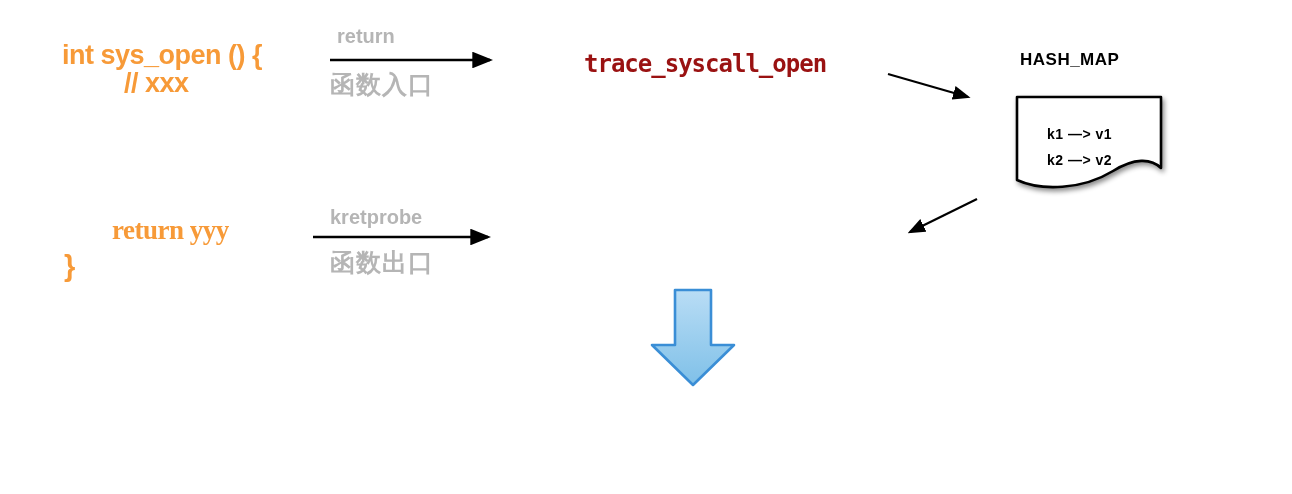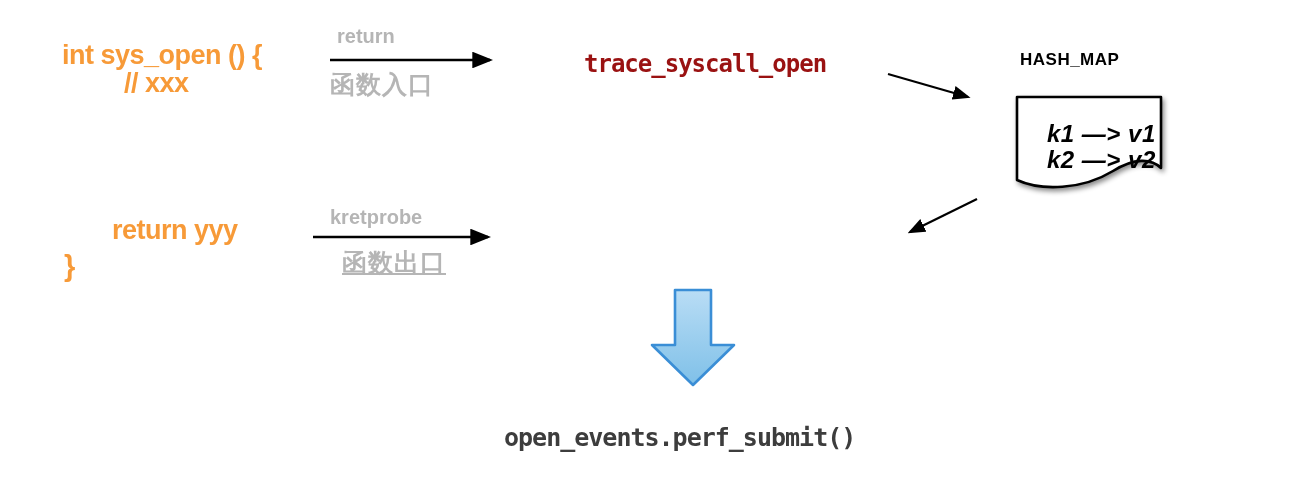--- a/index.html
+++ b/index.html
@@ -47,24 +47,23 @@
   }
   .hashmap-title{
     color:var(--ink-black);
     font-weight:bold;
     font-size:17px;
     letter-spacing:0.5px;
   }
   .map-entry{
     color:var(--ink-black);
     font-weight:bold;
-    font-size:24px;
+    font-size:14px;
     line-height:26px;
     letter-spacing:0.5px;
-    font-style:italic;
   }
   .output-call{
     color:var(--output-gray);
     font-weight:bold;
     font-size:25px;
     font-family:"DejaVu Sans Mono","Liberation Mono",monospace;
     letter-spacing:-1px;
   }
   svg{display:block;}
   .doc-shadow{filter:drop-shadow(2px 3px 2.5px rgba(0,0,0,0.45));}
@@ -85,28 +84,28 @@
 
     <line x1="313" y1="237" x2="488" y2="237" stroke="#000" stroke-width="2.6" marker-end="url(#arrowhead)"></line>
 
     <line x1="888" y1="74" x2="968" y2="97" stroke="#000" stroke-width="2.2" marker-end="url(#arrowhead)"></line>
 
     <line x1="977" y1="199" x2="910" y2="232" stroke="#000" stroke-width="2.2" marker-end="url(#arrowhead)"></line>
   </svg>
 
   <div class="abs code" style="left:62px;top:40px;">int sys_open () {</div>
   <div class="abs code" style="left:112px;top:68px;margin-left:12px;">// xxx</div>
-  <div class="abs code" style="left:112px;top:215px;">return yyy</div>
+  <div class="abs code" style="left:112px;top:215px;font-family:Liberation Serif, serif;">return yyy</div>
   <div class="abs code" style="left:64px;top:250px;font-size:29px;">}</div>
 
   <div class="abs probe-label" style="left:337px;top:25px;">return</div>
   <div class="abs probe-label-cn" style="left:330px;top:68px;">函数入口</div>
 
   <div class="abs probe-label" style="left:330px;top:206px;">kretprobe</div>
-  <div class="abs probe-label-cn" style="left:342px;top:246px;text-decoration:underline;">函数出口</div>
+  <div class="abs probe-label-cn" style="left:330px;top:246px;">函数出口</div>
 
   <div class="abs handler" style="left:568px;top:50px;margin-left:16px;">trace_syscall_open</div>
 
   <div class="abs hashmap-title" style="left:1020px;top:50px;">HASH_MAP</div>
 
   <svg class="abs doc-shadow" style="left:1014px;top:94px;" width="152" height="112" viewBox="0 0 152 112">
     <path d="M3,3 H147 V74 C137,64 120,64 99,77 C68,96 27,97 3,86 Z" fill="#ffffff" stroke="#000000" stroke-width="2.6" stroke-linejoin="round"></path>
   </svg>
   <div class="abs map-entry" style="left:1047px;top:121px;">k1 —&gt; v1</div>
   <div class="abs map-entry" style="left:1047px;top:147px;">k2 —&gt; v2</div>
@@ -114,15 +113,14 @@
   <svg class="abs" style="left:649px;top:288px;" width="88" height="100" viewBox="0 0 88 100">
     <defs>
       <linearGradient id="blueGrad" x1="0" y1="0" x2="0" y2="1">
         <stop offset="0" stop-color="#b9ddf5"></stop>
         <stop offset="1" stop-color="#7fc0e8"></stop>
       </linearGradient>
     </defs>
     <path d="M26,2 H62 V57 H85 L44,97 L3,57 H26 Z" fill="url(#blueGrad)" stroke="#3a8ed6" stroke-width="2.6" stroke-linejoin="round"></path>
   </svg>
 
-  <div class="abs output-call" style="left:504px;top:423px;">open_events.perf_submit()</div>
 
 </div>
 
 </body></html>

